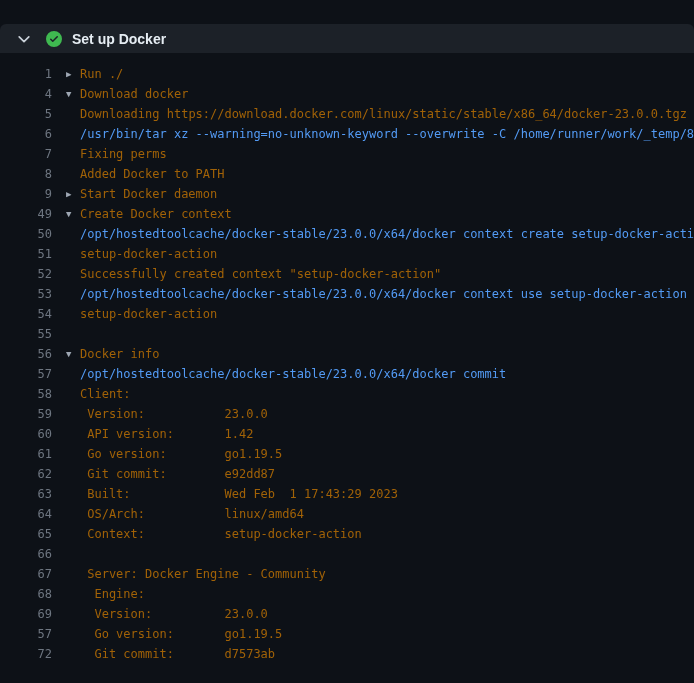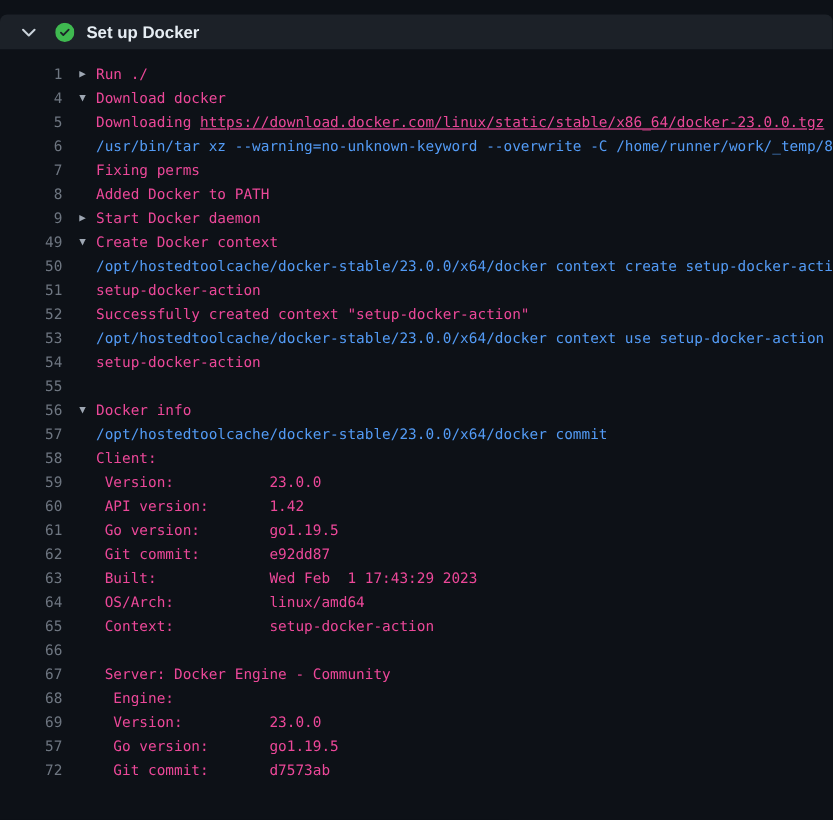--- a/index.html
+++ b/index.html
@@ -3,21 +3,21 @@
 <meta charset="utf-8">
 <style>
   * { box-sizing: border-box; }
   html, body { margin: 0; padding: 0; }
   body {
     width: 694px; height: 683px;
     background: #0d1117;
     overflow: hidden;
   }
   .step-header {
-    margin-top: 12px;
+    margin-top: 24px;
     height: 29px;
     background: #1c2128;
     display: flex;
     align-items: center;
     padding: 0 16px;
     border-radius: 6px 6px 0 0;
     cursor: pointer;
   }
   .chev { display: inline-flex; width: 16px; justify-content: center; margin-right: 14px; }
   .check { display: inline-flex; margin-right: 10px; }
@@ -47,26 +47,26 @@
     cursor: pointer;
   }
   .arrow {
     flex: none;
     width: 14px;
     margin-left: 14px;
     color: #9ea7b3;
     font-size: 9px;
   }
   .content {
-    color: #ec4899;
+    color: #a16207;
     overflow: hidden;
     flex: 1 1 auto;
   }
   .content.cmd { color: #539bf5; }
-  .url { text-decoration: underline; cursor: pointer; }
+  .url { cursor: pointer; }
 </style>
 </head>
 <body>
 
 <div>
   <div class="step-header">
     <span class="chev">
       <svg width="16" height="16" viewBox="0 0 16 16">
         <path d="M3.2 5.8 8 10.6 12.8 5.8" stroke="#c9d1d9" stroke-width="1.7" fill="none" stroke-linecap="round" stroke-linejoin="round"></path>
       </svg>

